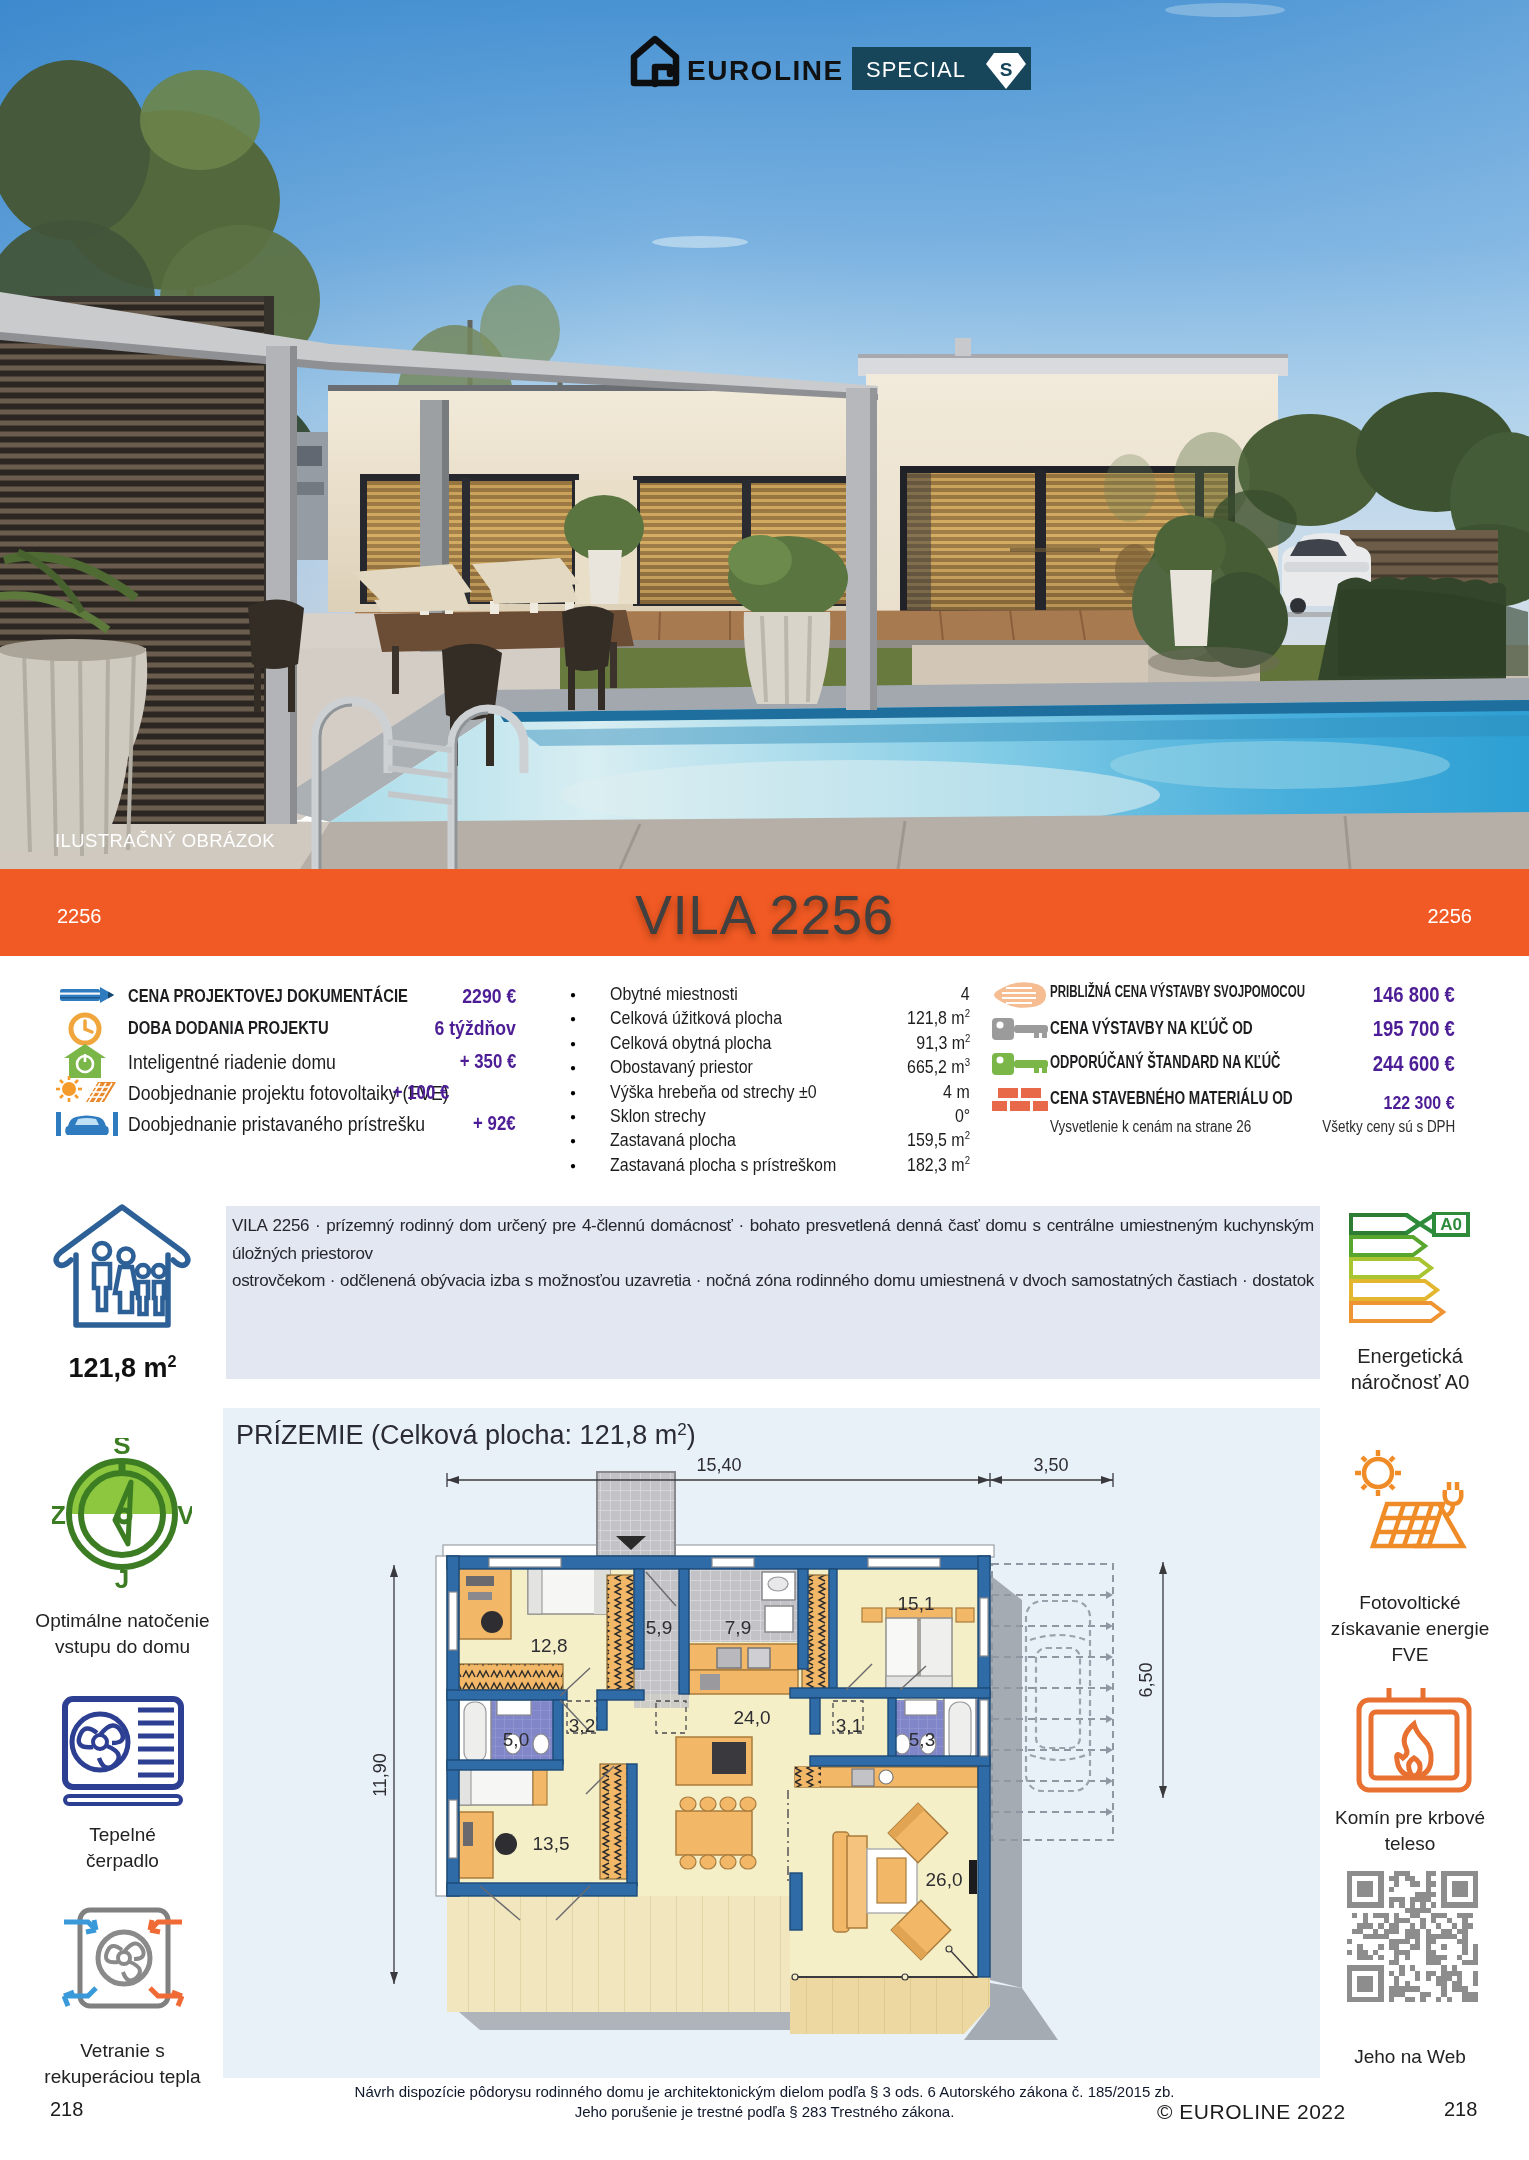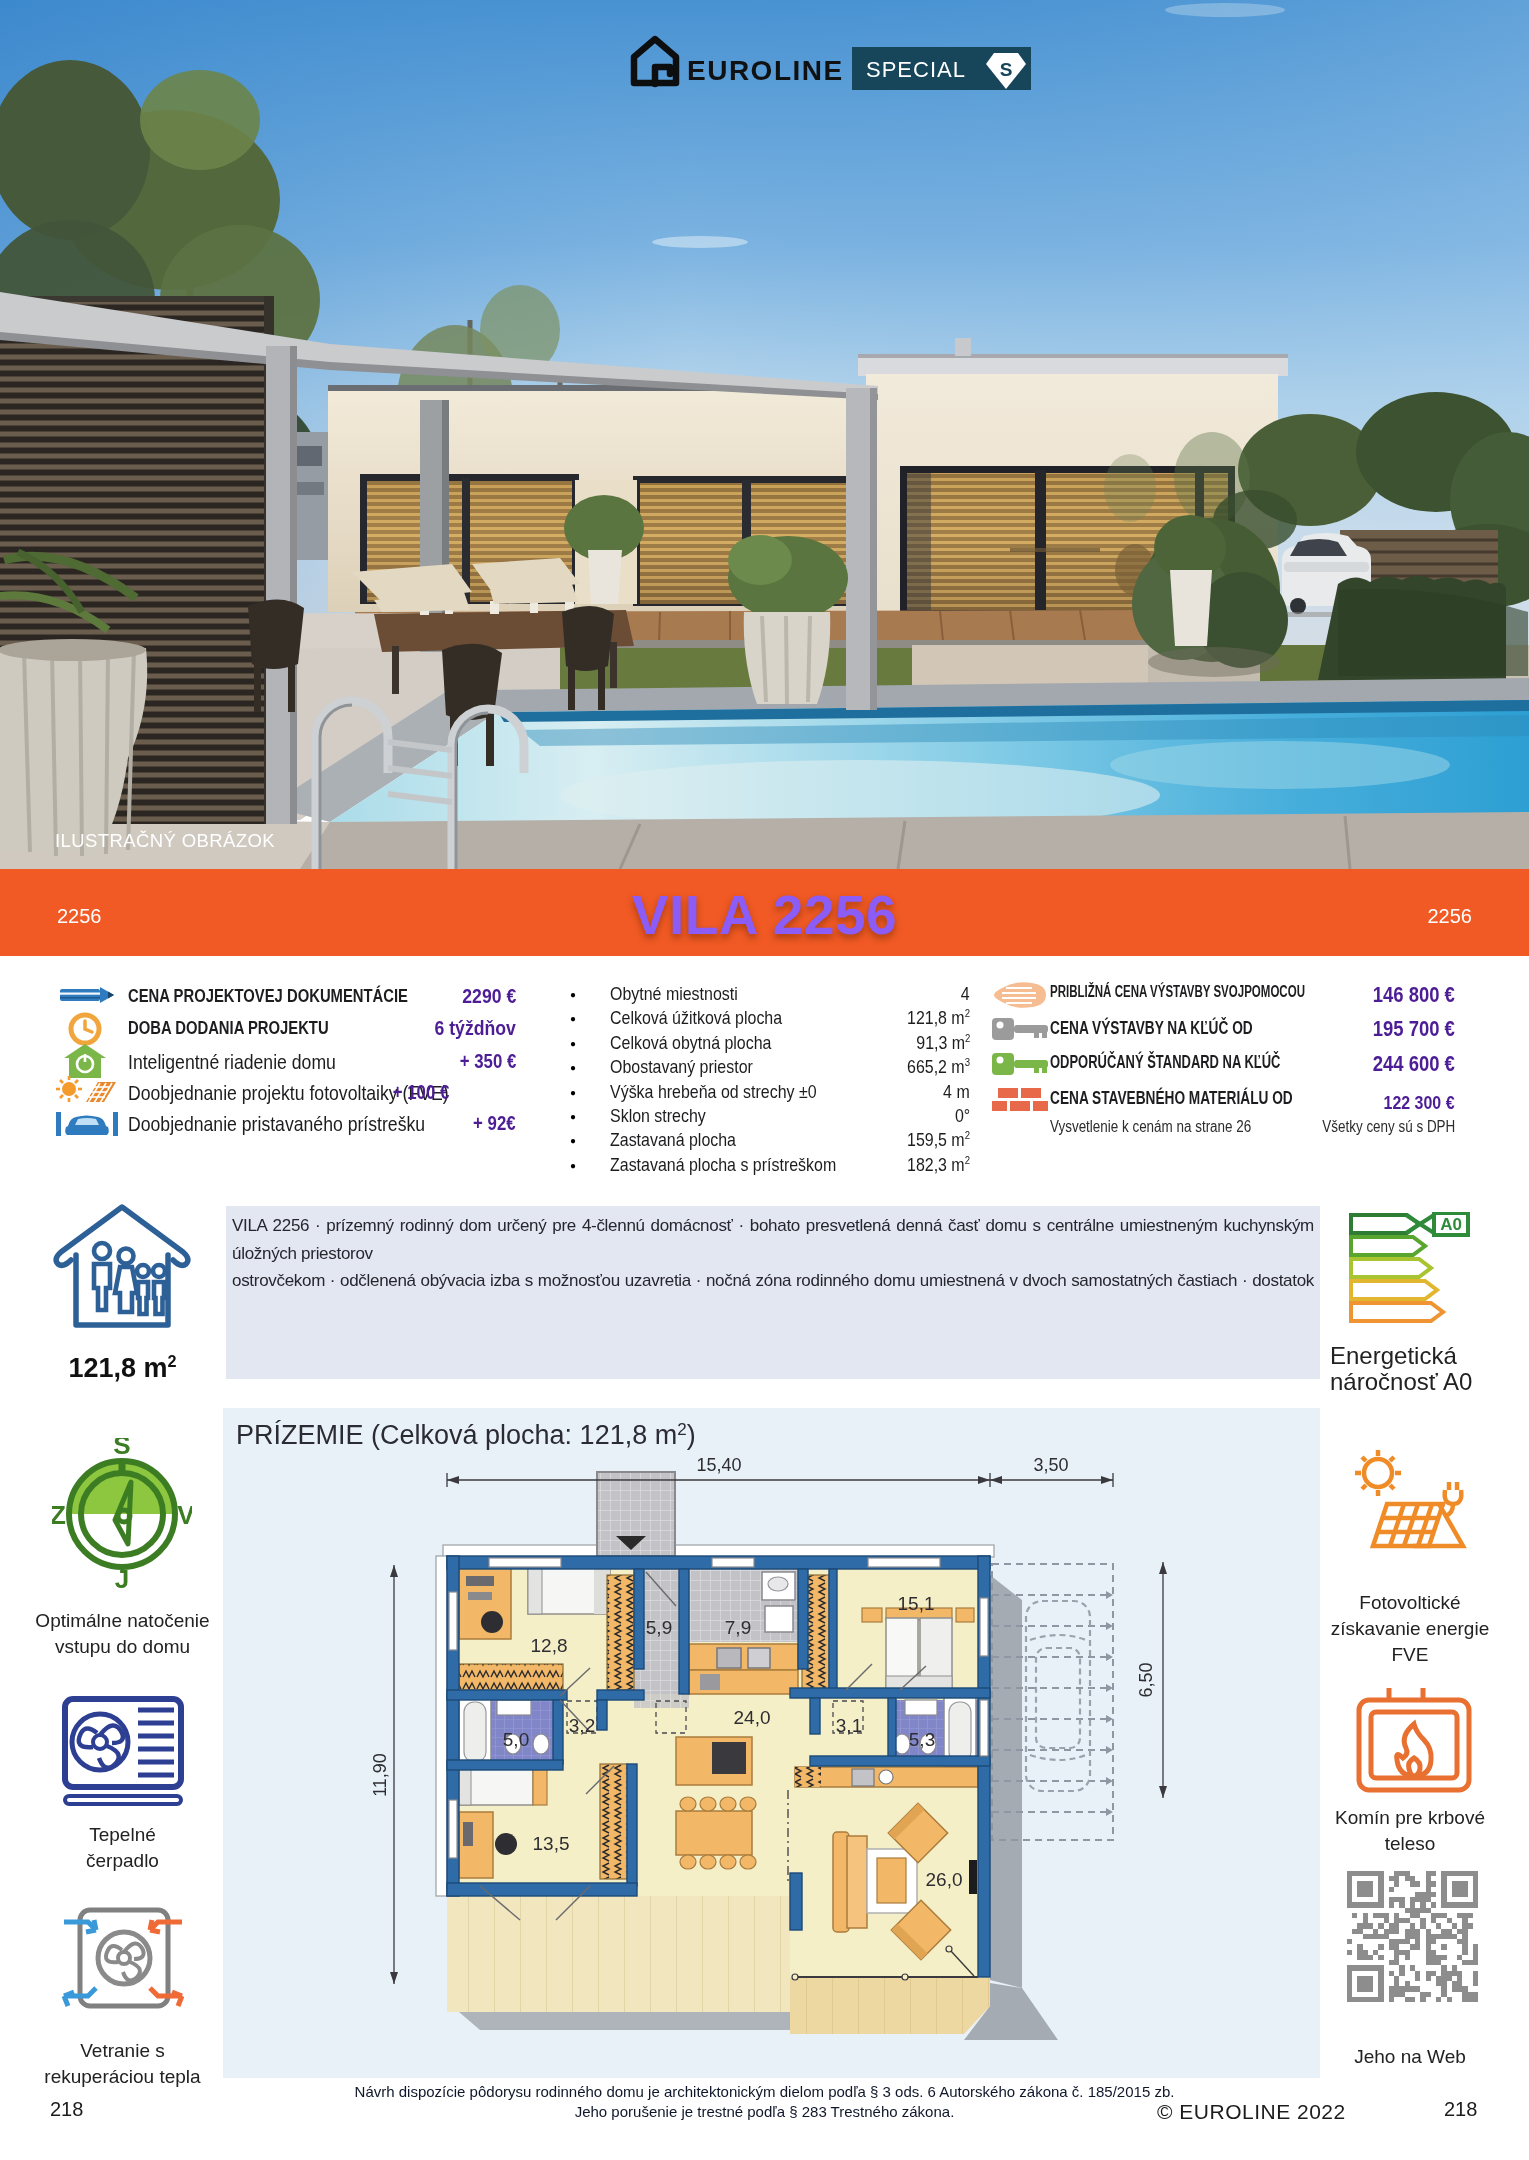--- a/index.html
+++ b/index.html
@@ -316,21 +316,21 @@
 <text x="1006" y="76" font-size="19" font-weight="bold" fill="#17455a" text-anchor="middle">S</text>
 </g>
 </svg>
 
 <div class="abs" style="left:0;top:869px;width:1529px;height:87px;background:#f15a24"></div>
 
 <div class="abs" style="left:57px;top:905px;font-size:20px;color:#fff">2256</div>
 
 <div class="abs" style="right:57px;top:905px;font-size:20px;color:#fff">2256</div>
 
-<div class="abs" style="left:0;top:883px;width:1529px;text-align:center;font-size:55px;font-weight:bold;color:#8b5cf6;letter-spacing:0.5px;text-shadow:0 4px 7px rgba(100,35,0,0.5)">VILA 2256</div>
+<div class="abs" style="left:0;top:883px;width:1529px;text-align:center;font-size:55px;font-weight:normal;color:#404040;letter-spacing:0.5px;text-shadow:0 4px 7px rgba(100,35,0,0.5)">VILA 2256</div>
 
 <svg class="abs" style="left:58px;top:982px" width="58" height="26" viewBox="0 0 58 26">
 <rect x="2" y="7" width="40" height="12" rx="2" fill="#2e7bbf"></rect>
 <rect x="2" y="10.5" width="40" height="2.2" fill="#fff" opacity="0.95"></rect>
 <rect x="2" y="15" width="40" height="1.6" fill="#1d5a92"></rect>
 <polygon points="42,5 56,13 42,21" fill="#2e7bbf"></polygon>
 <polygon points="50,9.5 56,13 50,16.5" fill="#16486f"></polygon>
 </svg>
 
 <div class="abs lbl" style="left:128px;top:985px;font-weight:bold;font-size:19px"><span class="cond" style="transform:scaleX(0.78)">CENA PROJEKTOVEJ DOKUMENTÁCIE</span></div>
@@ -899,21 +899,21 @@
 <path d="M3 25 h62 l12 9 l-12 9 h-62 z" stroke="#58a62e"></path>
 <path d="M3 47 h68 l12 9 l-12 9 h-68 z" stroke="#a8c430"></path>
 <path d="M3 69 h74 l12 9 l-12 9 h-74 z" stroke="#e2b62e"></path>
 <path d="M3 91 h80 l12 9 l-12 9 h-80 z" stroke="#ef9433"></path>
 <path d="M58 21 l28 -18 m-28 0 l28 18" stroke="#2e8b3a"></path>
 <rect x="86" y="1" width="34" height="22" stroke="#2e8b3a"></rect>
 </g>
 <text x="103" y="18" font-size="17" font-weight="bold" fill="#2e8b3a" text-anchor="middle">A0</text>
 </svg>
 
-<div class="abs" style="left:1330px;top:1343px;width:160px;font-size:24px;color:#222;line-height:26px">Energetická<br>náročnosť A0</div>
+<div class="abs" style="left:1330px;top:1343px;width:160px;text-align:center;font-size:20px;color:#222;line-height:26px">Energetická<br>náročnosť A0</div>
 
 <svg class="abs" style="left:1345px;top:1448px" width="134" height="106" viewBox="0 0 134 106">
 <g fill="none" stroke="#f08c28" stroke-width="4.5">
 <circle cx="33" cy="25" r="14"></circle>
 <g>
         <line x1="33" y1="2" x2="33" y2="8"></line>
         <line x1="33" y1="42" x2="33" y2="48"></line>
         <line x1="10" y1="25" x2="16" y2="25"></line>
         <line x1="50" y1="25" x2="56" y2="25"></line>
         <line x1="17" y1="9" x2="21" y2="13"></line>

